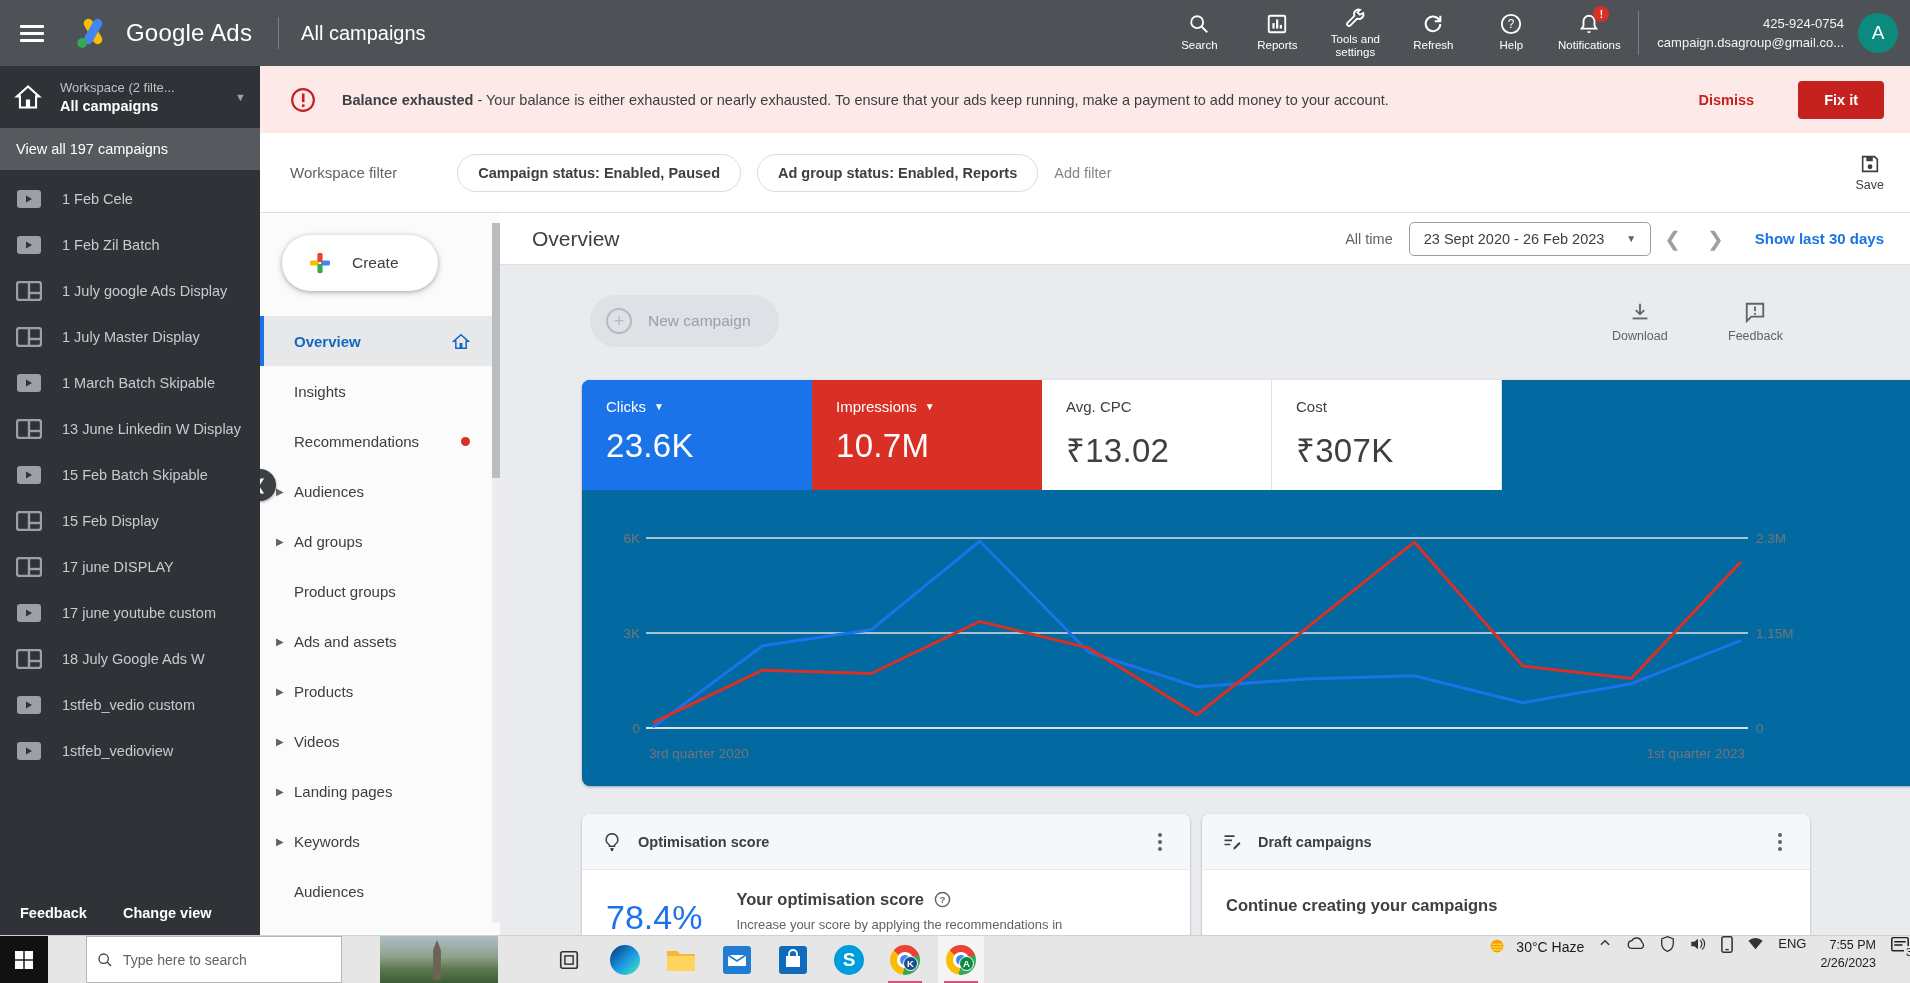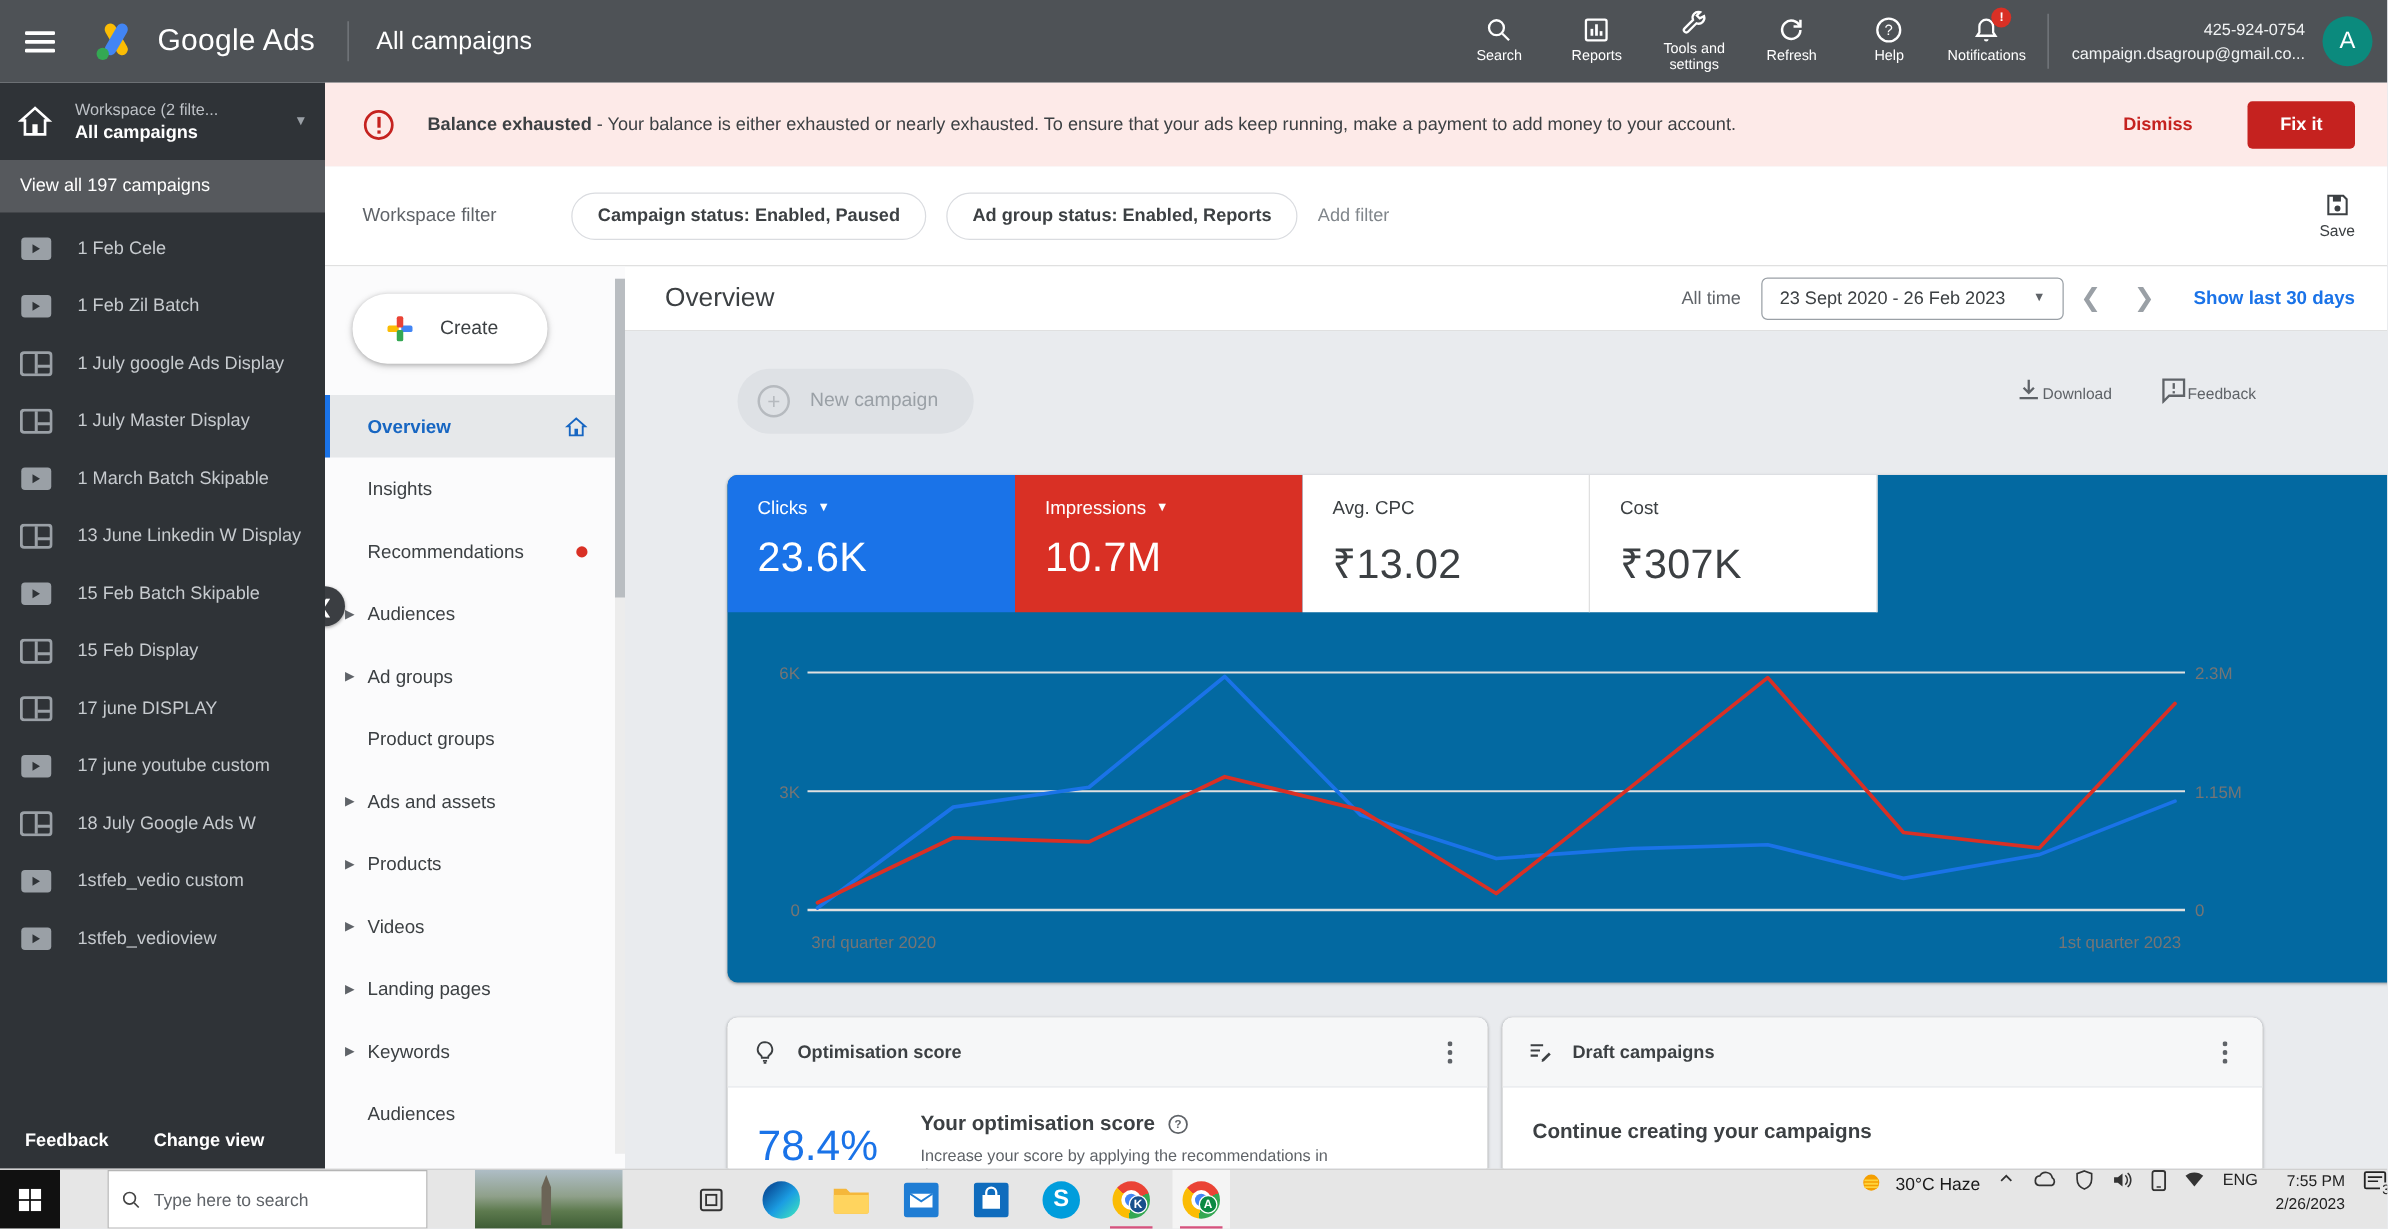--- a/index.html
+++ b/index.html
@@ -79,21 +79,21 @@
   .ov-right { margin-left:auto; display:flex; align-items:center;}
   .alltime { font-size:14.5px; color:#5f6368; margin-right:16px;}
   .datebox { border:1px solid #9aa0a6; border-radius:5px; padding:8px 14px; font-size:14.5px; color:#3c4043; display:flex; align-items:center; cursor:pointer; background:#fff;}
   .datebox .dcaret { margin-left:22px; font-size:10px; color:#5f6368;}
   .ov-chev { font-size:20px; color:#9aa0a6; padding:0 13px; cursor:pointer;}
   .show-last { color:#1a73e8; font-size:15px; font-weight:bold; margin-left:18px; cursor:pointer;}
 
   .content { position:relative; height:670px; background:#e9ebee; overflow:hidden;}
   .newcamp { position:absolute; left:90px; top:30px; height:52px; border-radius:26px; background:#dee1e5; border:none; display:flex; align-items:center; padding:0 28px 0 16px; color:#9aa0a6; font-size:15.5px; cursor:default;}
   .newcamp .plus-circ { width:26px; height:26px; border-radius:50%; border:2px solid #b6babf; color:#b6babf; font-size:18px; line-height:22px; text-align:center; margin-right:16px;}
-  .dlfb { position:absolute; top:36px; display:flex; flex-direction:row; align-items:center; color:#5f6368; font-size:12.5px; cursor:pointer;}
+  .dlfb { position:absolute; top:36px; display:flex; flex-direction:column; align-items:center; color:#5f6368; font-size:12.5px; cursor:pointer;}
   .dlfb .lbl { margin-top:6px; }
   .dl { left:1112px; } .fb { left:1228px; }
 
   .big-card { position:absolute; left:82px; top:115px; width:1364px; height:406px; background:#0369a1; border-radius:8px; box-shadow:0 1px 2px rgba(60,64,67,.3), 0 1px 3px rgba(60,64,67,.15);}
   .metric-row { display:flex; height:110px; border-radius:8px 8px 0 0; overflow:hidden;}
   .metric { width:230px; padding:18px 0 0 24px; cursor:pointer;}
   .metric .mlabel { font-size:15px; display:flex; align-items:center; gap:8px;}
   .metric .mlabel .mcaret { font-size:10px; }
   .metric .mvalue { font-size:33px; margin-top:12px; font-weight:400; letter-spacing:.3px;}
   .metric.colored { color:#fff; }

